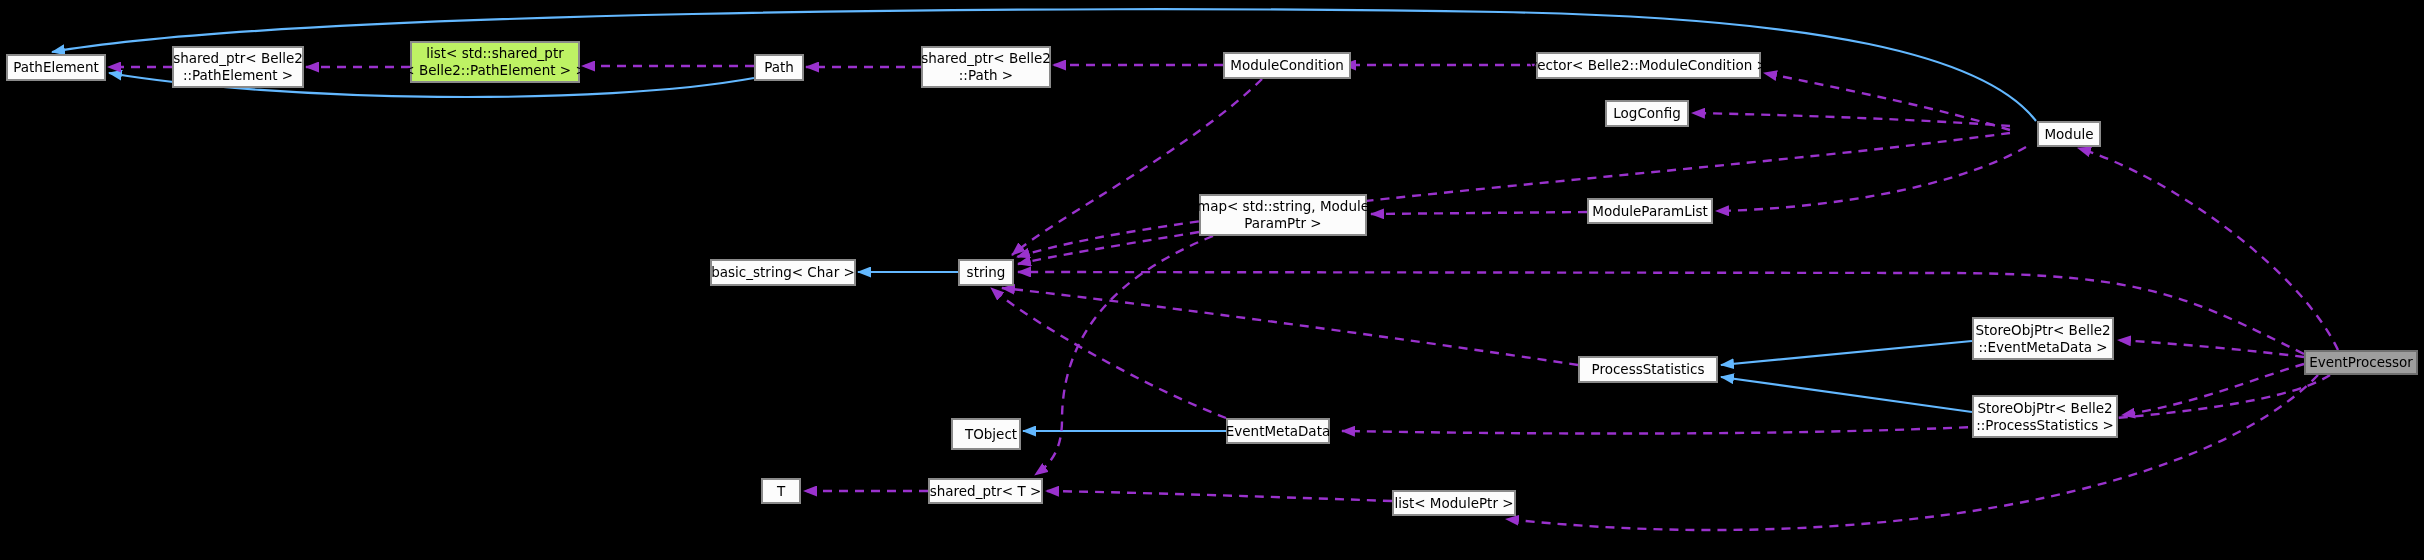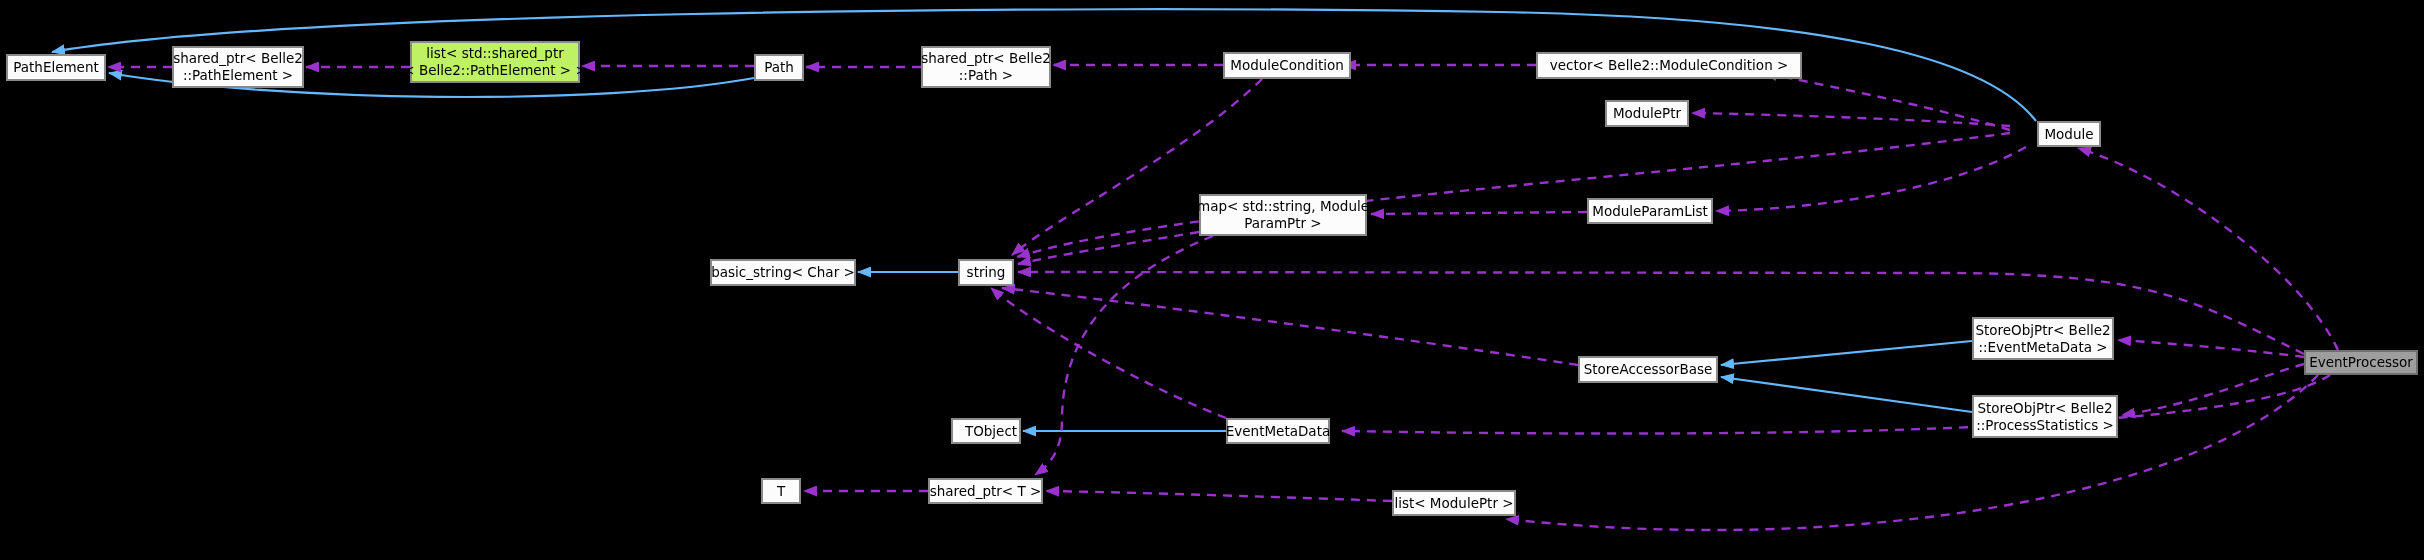--- a/index.html
+++ b/index.html
@@ -83,57 +83,57 @@
       <div class="node" style="left: 754px; top: 54px; width: 50px; height: 27px; background: rgb(252, 252, 252); border: 2px solid rgb(138, 138, 138); color: rgb(0, 0, 0);">
         <span>Path</span>
       </div>
       <div class="node" style="left: 921px; top: 46px; width: 130px; height: 42px; background: rgb(252, 252, 252); border: 2px solid rgb(138, 138, 138); color: rgb(0, 0, 0);">
         <span>shared_ptr&lt; Belle2</span>
         <span>::Path &gt;</span>
       </div>
       <div class="node" style="left: 1223px; top: 52px; width: 128px; height: 27px; background: rgb(252, 252, 252); border: 2px solid rgb(138, 138, 138); color: rgb(0, 0, 0);">
         <span>ModuleCondition</span>
       </div>
-      <div class="node" style="left: 1536px; top: 52px; width: 266px; height: 27px; background: rgb(252, 252, 252); border: 2px solid rgb(138, 138, 138); color: rgb(0, 0, 0); align-items: center;">
+      <div class="node" style="left: 1536px; top: 52px; width: 225px; height: 27px; background: rgb(252, 252, 252); border: 2px solid rgb(138, 138, 138); color: rgb(0, 0, 0); align-items: center;">
         <span>vector&lt; Belle2::ModuleCondition &gt;</span>
       </div>
       <div class="node" style="left: 1605px; top: 100px; width: 84px; height: 27px; background: rgb(252, 252, 252); border: 2px solid rgb(138, 138, 138); color: rgb(0, 0, 0);">
-        <span>ModulePtr</span>
+        <span>LogConfig</span>
       </div>
       <div class="node" style="left: 2010px; top: 121px; width: 64px; height: 26px; background: rgb(252, 252, 252); border: 2px solid rgb(138, 138, 138); color: rgb(0, 0, 0); margin-left: 27px;">
         <span>Module</span>
       </div>
       <div class="node" style="left: 1199px; top: 194px; width: 168px; height: 42px; background: rgb(252, 252, 252); border: 2px solid rgb(138, 138, 138); color: rgb(0, 0, 0);">
         <span>map&lt; std::string, Module</span>
         <span>ParamPtr &gt;</span>
       </div>
       <div class="node" style="left: 1587px; top: 198px; width: 126px; height: 26px; background: rgb(252, 252, 252); border: 2px solid rgb(138, 138, 138); color: rgb(0, 0, 0);">
         <span>ModuleParamList</span>
       </div>
       <div class="node" style="left: 710px; top: 259px; width: 146px; height: 27px; background: rgb(252, 252, 252); border: 2px solid rgb(138, 138, 138); color: rgb(0, 0, 0);">
         <span>basic_string&lt; Char &gt;</span>
       </div>
       <div class="node" style="left: 958px; top: 259px; width: 56px; height: 27px; background: rgb(252, 252, 252); border: 2px solid rgb(138, 138, 138); color: rgb(0, 0, 0);">
         <span>string</span>
       </div>
       <div class="node" style="left: 1578px; top: 356px; width: 140px; height: 27px; background: rgb(252, 252, 252); border: 2px solid rgb(138, 138, 138); color: rgb(0, 0, 0);">
-        <span>StoreAccessorBase</span>
+        <span>ProcessStatistics</span>
       </div>
       <div class="node" style="left: 1972px; top: 317px; width: 142px; height: 43px; background: rgb(252, 252, 252); border: 2px solid rgb(138, 138, 138); color: rgb(0, 0, 0);">
         <span>StoreObjPtr&lt; Belle2</span>
         <span>::EventMetaData &gt;</span>
       </div>
       <div class="node" style="left: 1972px; top: 395px; width: 146px; height: 43px; background: rgb(252, 252, 252); border: 2px solid rgb(138, 138, 138); color: rgb(0, 0, 0);">
         <span>StoreObjPtr&lt; Belle2</span>
         <span>::ProcessStatistics &gt;</span>
       </div>
       <div class="node" style="left: 2304px; top: 350px; width: 114px; height: 25px; background: rgb(158, 158, 158); border: 2px solid rgb(112, 112, 112); color: rgb(0, 0, 0);">
         <span>EventProcessor</span>
       </div>
-      <div class="node" style="left: 951px; top: 418px; width: 70px; height: 26px; background: rgb(252, 252, 252); border: 2px solid rgb(138, 138, 138); color: rgb(0, 0, 0); padding-left: 10px;">
+      <div class="node" style="left: 951px; top: 418px; width: 70px; height: 32px; background: rgb(252, 252, 252); border: 2px solid rgb(138, 138, 138); color: rgb(0, 0, 0); padding-left: 10px;">
         <span>TObject</span>
       </div>
       <div class="node" style="left: 1226px; top: 418px; width: 104px; height: 26px; background: rgb(252, 252, 252); border: 2px solid rgb(138, 138, 138); color: rgb(0, 0, 0);">
         <span>EventMetaData</span>
       </div>
       <div class="node" style="left: 761px; top: 478px; width: 40px; height: 26px; background: rgb(252, 252, 252); border: 2px solid rgb(138, 138, 138); color: rgb(0, 0, 0);">
         <span>T</span>
       </div>
       <div class="node" style="left: 928px; top: 478px; width: 115px; height: 26px; background: rgb(252, 252, 252); border: 2px solid rgb(138, 138, 138); color: rgb(0, 0, 0);">
         <span>shared_ptr&lt; T &gt;</span>

